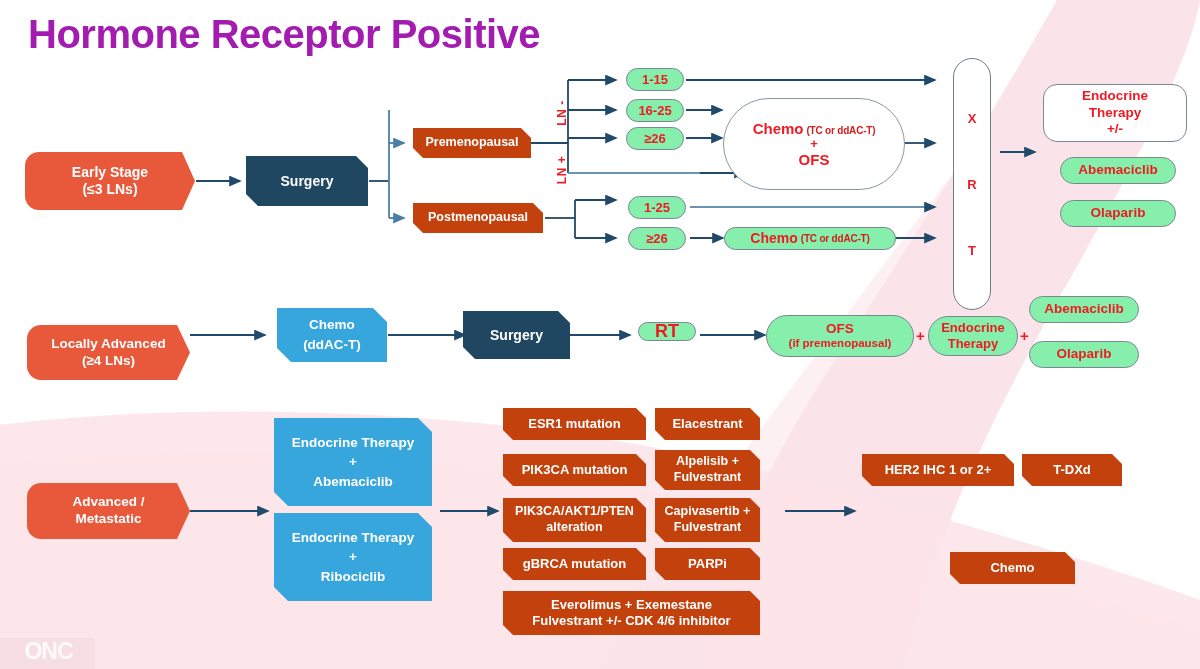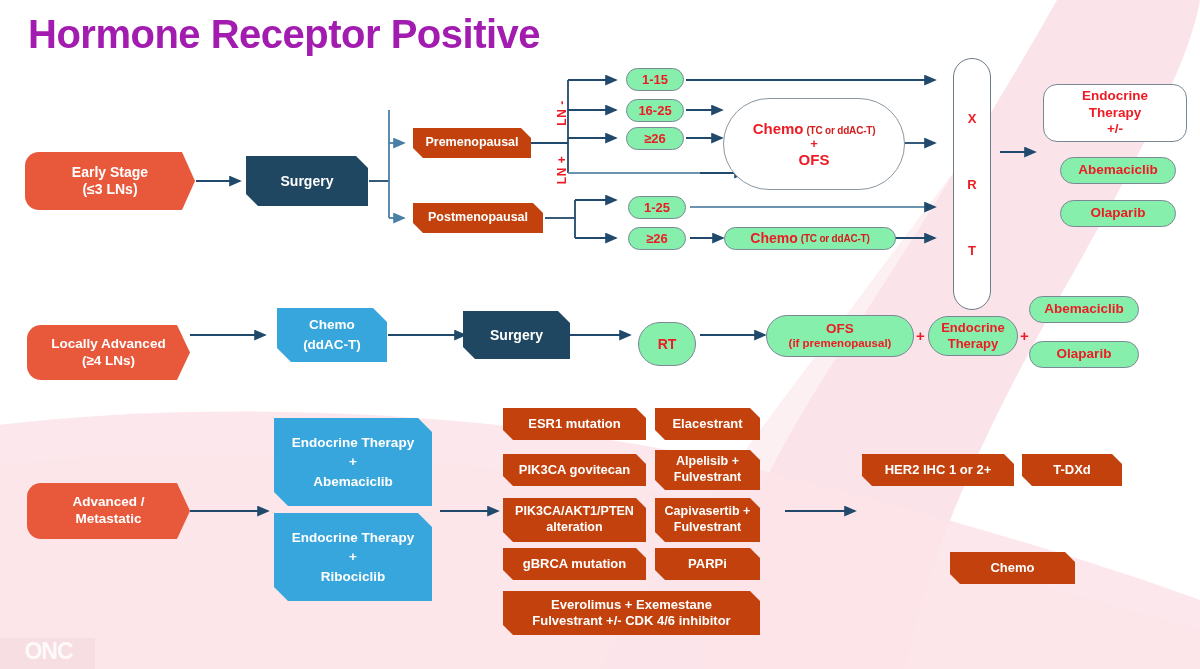--- a/index.html
+++ b/index.html
@@ -244,21 +244,21 @@
 
   <div class="node blue" style="left:277px;top:308px;width:110px;height:54px;font-size:13.5px;">
     <span>Chemo</span>
     <span>(ddAC-T)</span>
   </div>
 
   <div class="node navy" style="left:463px;top:311px;width:107px;height:48px;font-size:14px;">
     <span>Surgery</span>
   </div>
 
-  <div class="node pill" style="left:638px;top:322px;width:58px;height:44px;font-size:14px;">
+  <div class="node pill" style="left:638px;top:322px;width:58px;height:19px;font-size:18px;">
     <span>RT</span>
   </div>
 
   <div class="node pill" style="left:766px;top:315px;width:148px;height:42px;font-size:13.5px;">
     <span>OFS</span>
     <span style="font-size:11.5px;font-weight:bold;">(if premenopausal)</span>
   </div>
 
   <div class="plus" style="left:916px;top:327px;">+</div>
 
@@ -293,21 +293,21 @@
   </div>
 
   <div class="node navy-flat" style="left:503px;top:408px;width:143px;height:32px;font-size:13px;">
     <span>ESR1 mutation</span>
   </div>
   <div class="node navy-flat" style="left:655px;top:408px;width:105px;height:32px;font-size:13px;">
     <span>Elacestrant</span>
   </div>
 
   <div class="node navy-flat" style="left:503px;top:454px;width:143px;height:32px;font-size:13px;">
-    <span>PIK3CA govitecan</span>
+    <span>PIK3CA mutation</span>
   </div>
   <div class="node navy-flat" style="left:655px;top:450px;width:105px;height:40px;font-size:12.5px;">
     <span>Alpelisib +</span>
     <span>Fulvestrant</span>
   </div>
 
   <div class="node navy-flat" style="left:503px;top:498px;width:143px;height:44px;font-size:12.5px;">
     <span>PIK3CA/AKT1/PTEN</span>
     <span>alteration</span>
   </div>

